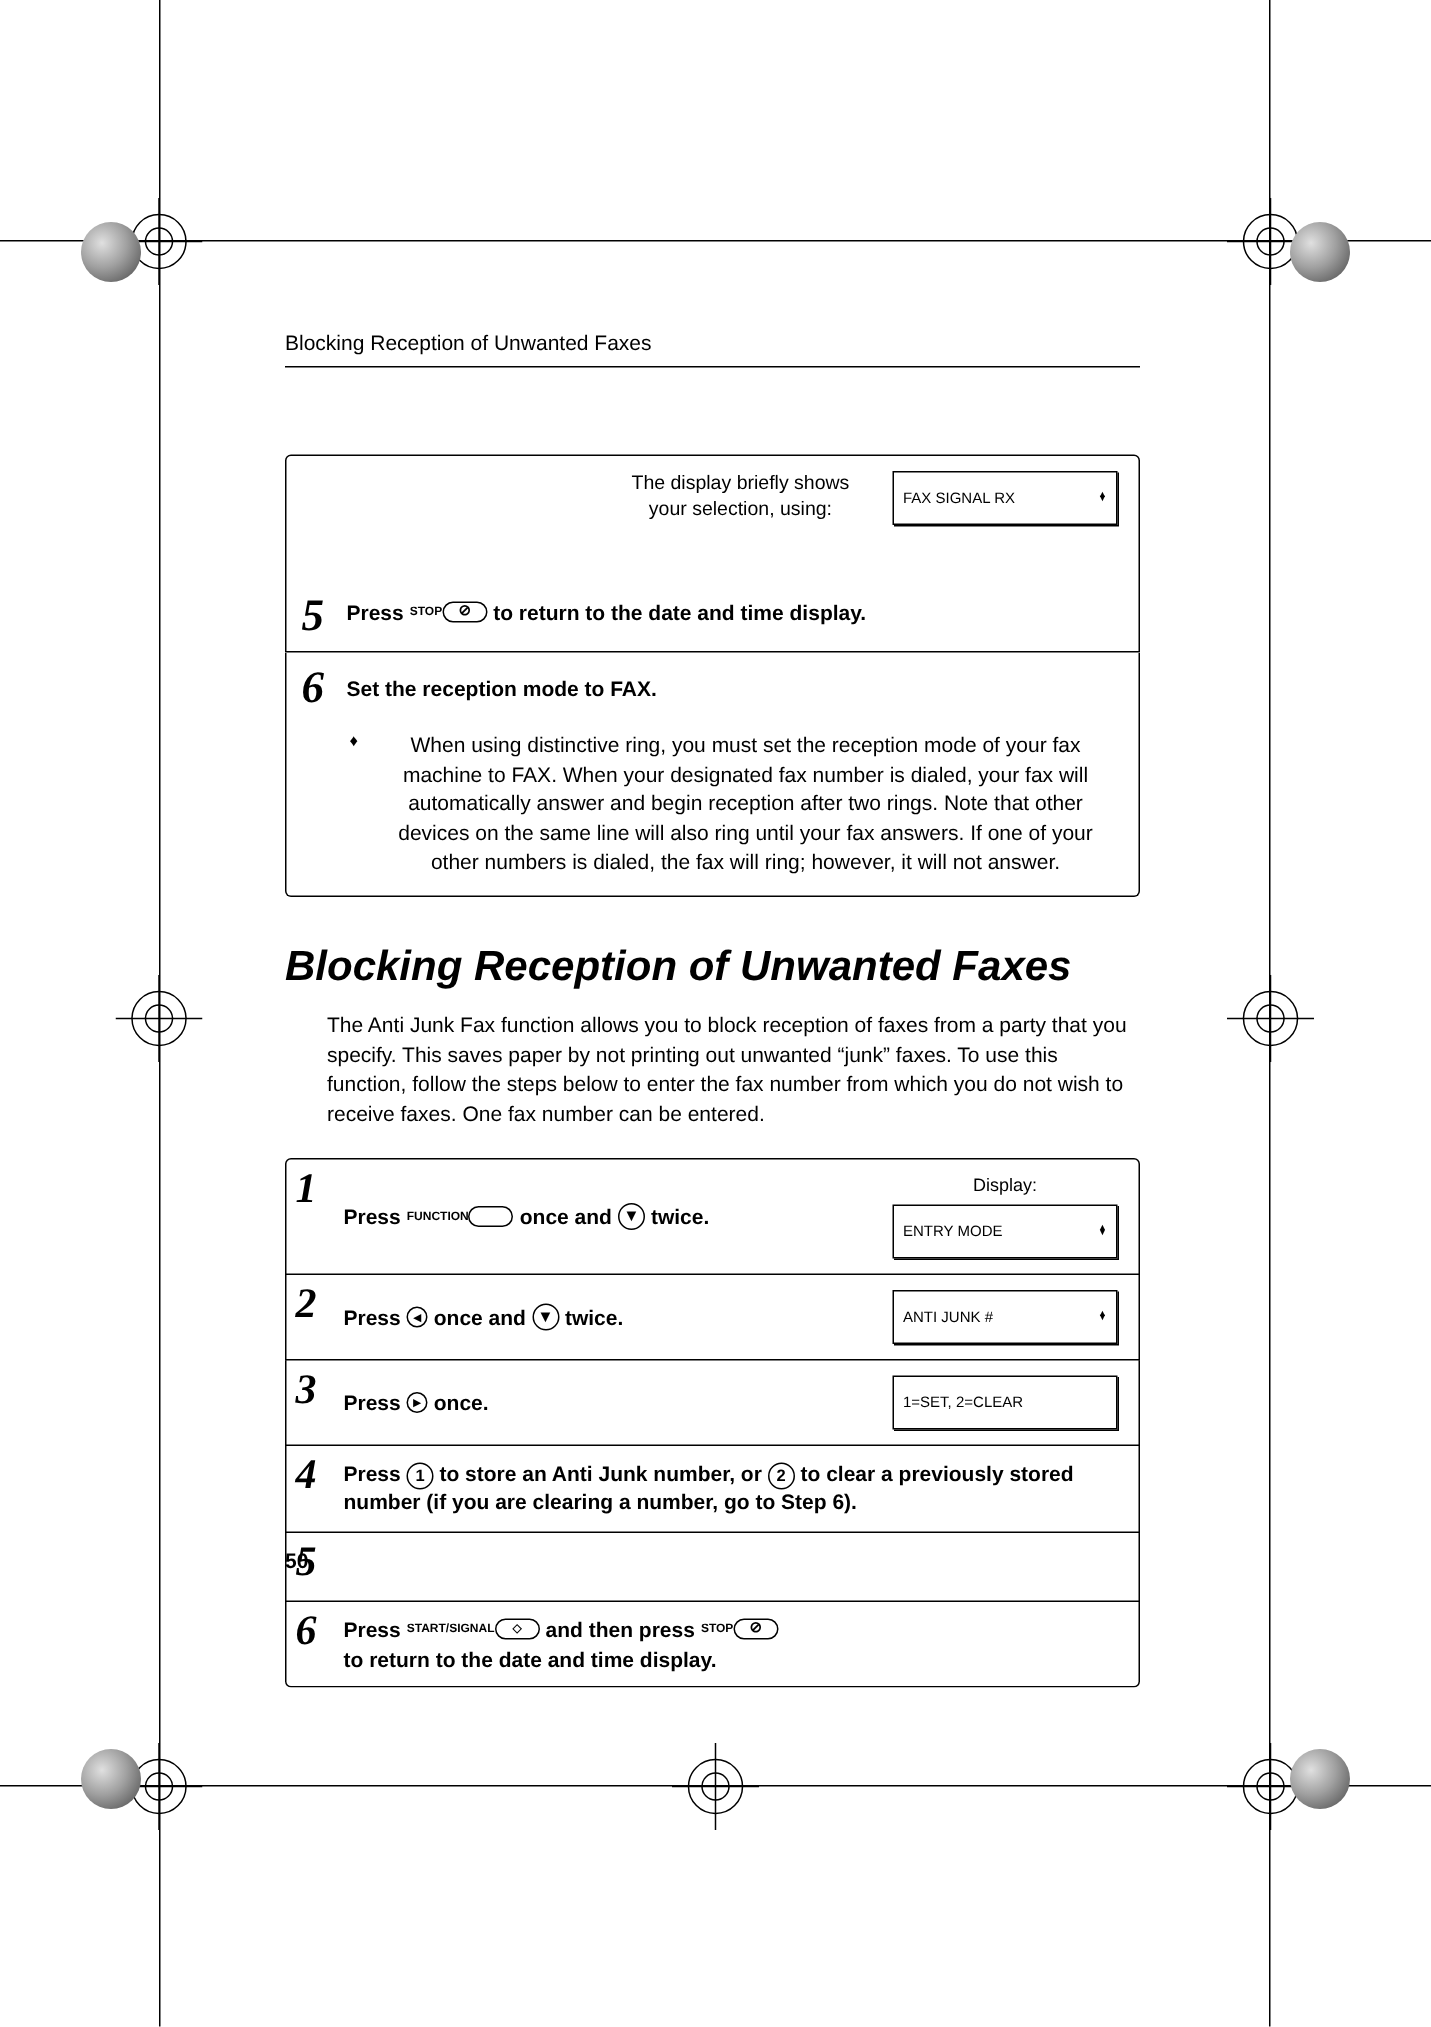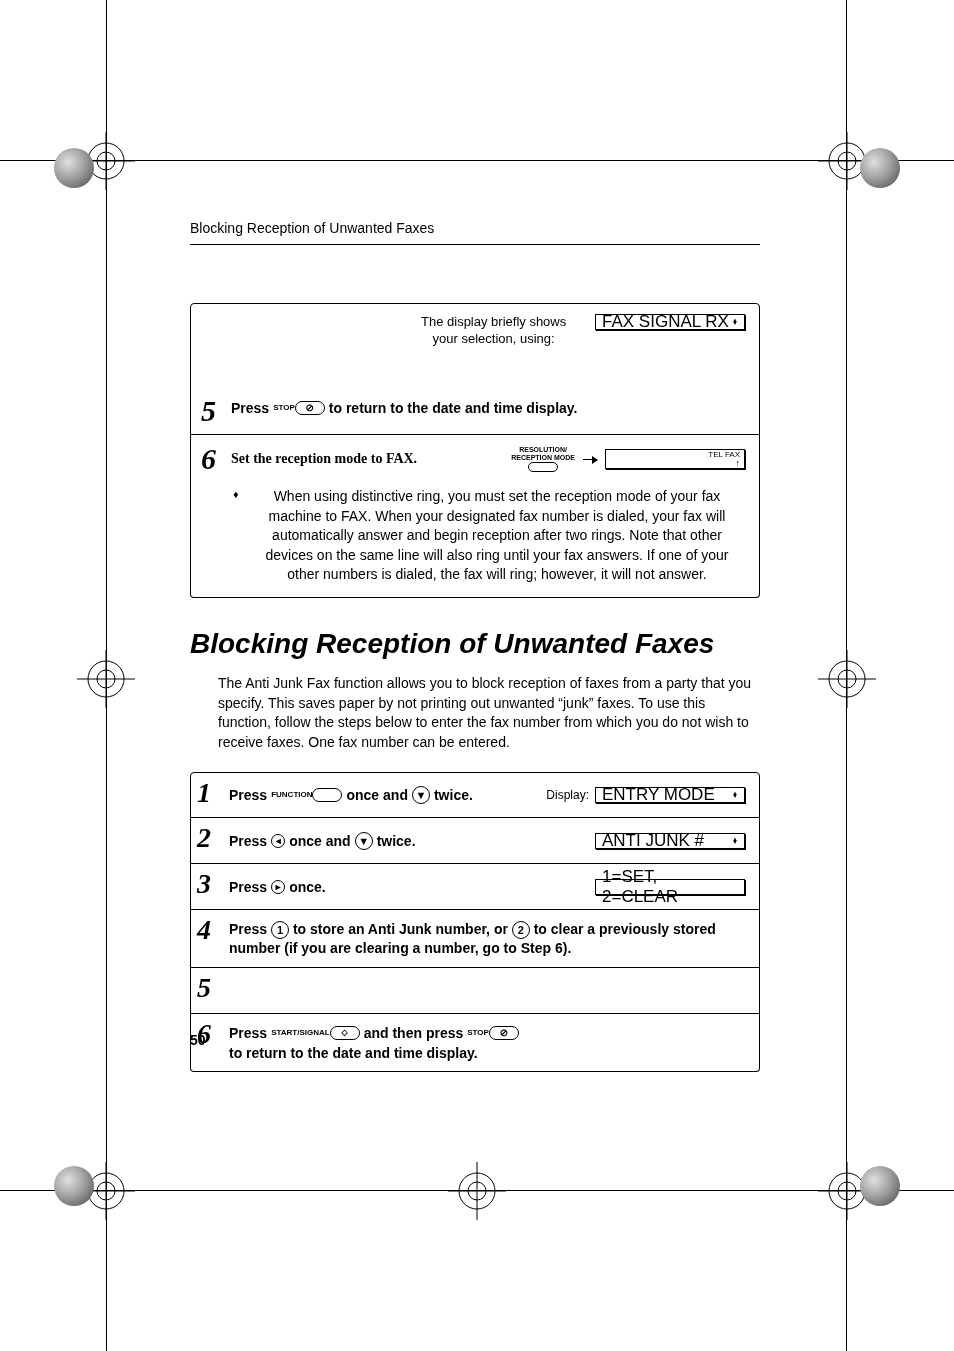--- a/index.html
+++ b/index.html
@@ -56,27 +56,27 @@
     position: absolute;
     left: 190px;
     top: 0;
     font-size: 13px;
     line-height: 1.3;
   }
   .lcd {
     position: absolute;
     border: 1px solid #000;
     box-shadow: 1px 1px 0 #000;
-    font-size: 17px;
+    font-size: 10px;
     padding: 4px 6px;
     display: flex;
     align-items: center;
     justify-content: space-between;
     width: 150px;
-    height: 16px;
+    height: 36px;
     background: #fff;
   }
   .lcd.small { width: 140px; height: 20px; font-size: 8px; padding: 2px 4px; }
   .lcd .arrows {
     font-size: 12px;
     line-height: 0.5;
     display: flex;
     flex-direction: column;
     align-items: center;
   }
@@ -219,20 +219,21 @@
     display: flex;
     align-items: center;
     flex-wrap: wrap;
     gap: 4px;
   }
   .panel2 .right {
     display: flex;
     align-items: center;
     gap: 6px;
     font-size: 12px;
+    flex-direction: column;
   }
 
   .page-num {
     position: absolute;
     left: 190px;
     top: 1032px;
     font-weight: bold;
     font-size: 14px;
   }
 </style>
@@ -322,35 +323,21 @@
             </span>
         </span>
         <span>to return to the date and time display.</span>
       </div>
     </div>
   </div>
 
   <div class="panel last" style="padding-left:40px;">
     <div style="position:relative; display:flex; align-items:center; justify-content:space-between;">
       <div class="stepnum">6</div>
-      <span class="step-line" style="flex:0 0 auto;font-family:Liberation Serif, serif;">Set the reception mode to FAX.</span>
-      <span style="display:flex; align-items:center; gap:6px;">
-        <span class="receptionblock">
-          <span>RESOLUTION/</span>
-          <span>RECEPTION MODE</span>
-          <span class="shape"></span>
-        </span>
-        <span class="arrow-r"></span>
-        <span class="lcd small" style="position:relative; display:inline-flex; justify-content:flex-end;">
-          <span style="display:flex;flex-direction:column;align-items:flex-end;line-height:1;">
-            <span>TEL  FAX</span>
-            <span style="font-size:9px;">↑</span>
-          </span>
-        </span>
-      </span>
+      <span class="step-line" style="flex:0 0 auto;">Set the reception mode to FAX.</span>
     </div>
 
     <div class="bullet-para">When using distinctive ring, you must set the reception mode of your fax machine to FAX. When your designated fax number is dialed, your fax will automatically answer and begin reception after two rings. Note that other devices on the same line will also ring until your fax answers. If one of your other numbers is dialed, the fax will ring; however, it will not answer.</div>
   </div>
 
   <div class="section-title">Blocking Reception of Unwanted Faxes</div>
   <div class="intro">The Anti Junk Fax function allows you to block reception of faxes from a party that you specify. This saves paper by not printing out unwanted “junk” faxes. To use this function, follow the steps below to enter the fax number from which you do not wish to receive faxes. One fax number can be entered.</div>
 
   <div>
 

